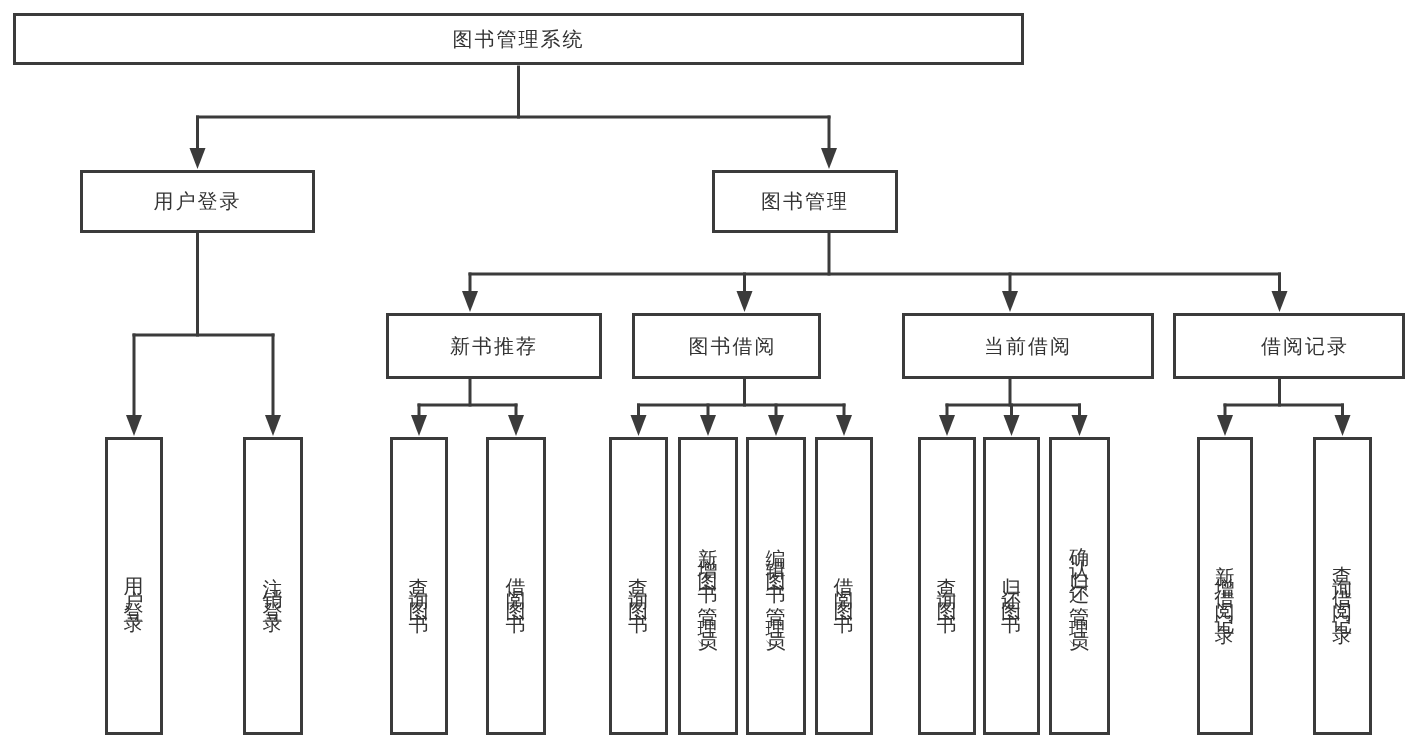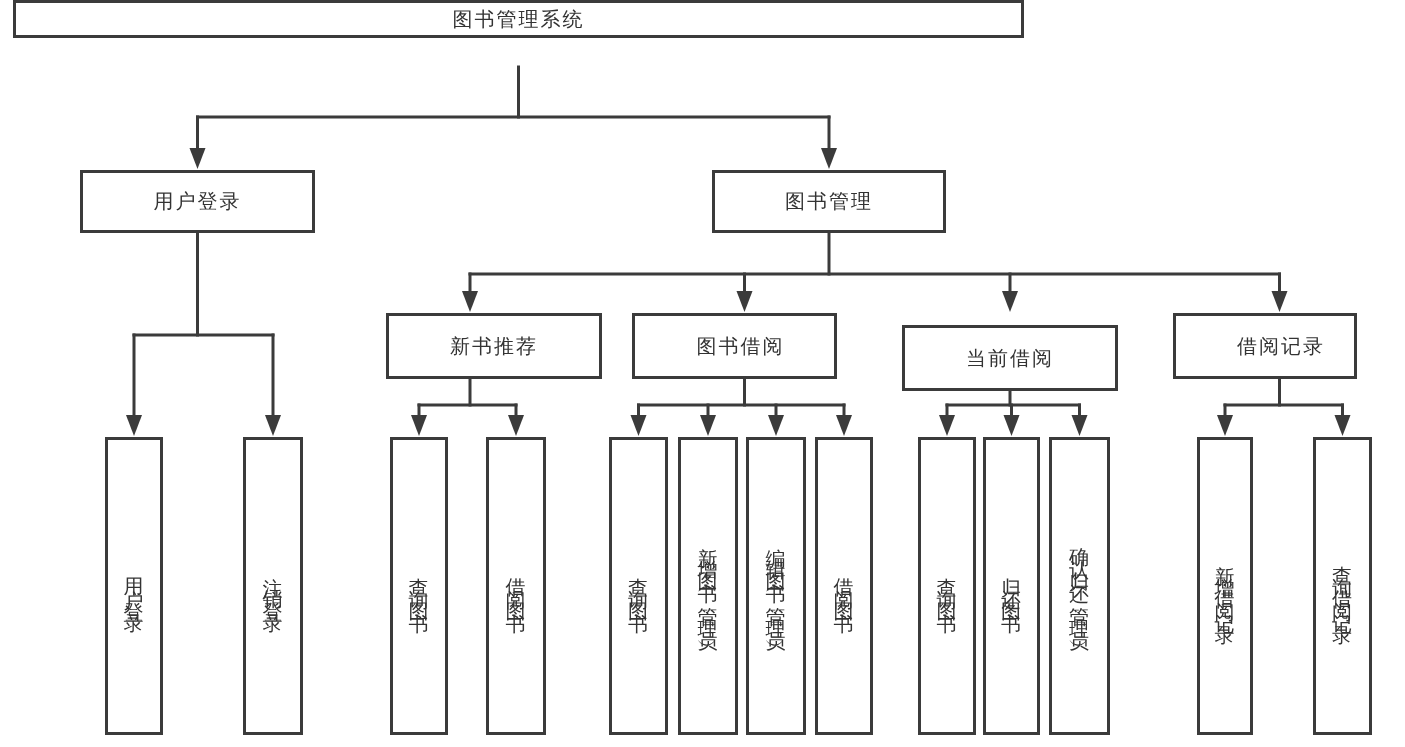--- a/index.html
+++ b/index.html
@@ -115,39 +115,39 @@
       <line x1="1079.5" y1="405" x2="1079.5" y2="419"></line>
       <polygon points="1071.5,415 1087.5,415 1079.5,436"></polygon>
       <line x1="1279.5" y1="379" x2="1279.5" y2="405"></line>
       <line x1="1225" y1="405" x2="1342.5" y2="405"></line>
       <line x1="1225" y1="405" x2="1225" y2="419"></line>
       <polygon points="1217,415 1233,415 1225,436"></polygon>
       <line x1="1342.5" y1="405" x2="1342.5" y2="419"></line>
       <polygon points="1334.5,415 1350.5,415 1342.5,436"></polygon>
     </svg>
 
-  <div class="box hbox" style="left: 13px; top: 0; width: 1011px; height: 38px;">
+  <div class="box hbox" style="left: 13px; top: 13px; width: 1011px; height: 52px;">
       <span>图书管理系统</span>
     </div>
     <div class="box hbox" style="left: 80px; top: 170px; width: 235px; height: 63px;">
       <span>用户登录</span>
     </div>
-    <div class="box hbox" style="left: 712px; top: 170px; width: 234px; height: 63px; justify-content: center;">
+    <div class="box hbox" style="left: 712px; top: 170px; width: 186px; height: 63px; justify-content: center;">
       <span>图书管理</span>
     </div>
     <div class="box hbox" style="left: 362px; top: 313px; width: 216px; height: 66px; margin-left: 24px;">
       <span>新书推荐</span>
     </div>
-    <div class="box hbox" style="left: 632px; top: 313px; width: 205px; height: 66px; padding-left: 12px;">
+    <div class="box hbox" style="left: 632px; top: 313px; width: 189px; height: 66px; padding-left: 12px;">
       <span>图书借阅</span>
     </div>
-    <div class="box hbox" style="left: 902px; top: 325px; width: 216px; height: 66px;">
+    <div class="box hbox" style="left: 902px; top: 313px; width: 252px; height: 66px;">
       <span>当前借阅</span>
     </div>
-    <div class="box hbox" style="left: 1173px; top: 313px; width: 184px; height: 66px; padding-left: 32px;">
+    <div class="box hbox" style="left: 1173px; top: 313px; width: 232px; height: 66px; padding-left: 32px;">
       <span>借阅记录</span>
     </div>
     <div class="box vbox" style="left: 105px; top: 437px; width: 58px; height: 298px;">
       <span>用户登录</span>
     </div>
     <div class="box vbox" style="left: 243px; top: 437px; width: 60px; height: 298px;">
       <span>注销登录</span>
     </div>
     <div class="box vbox" style="left: 390px; top: 437px; width: 58px; height: 298px;">
       <span>查询图书</span>

